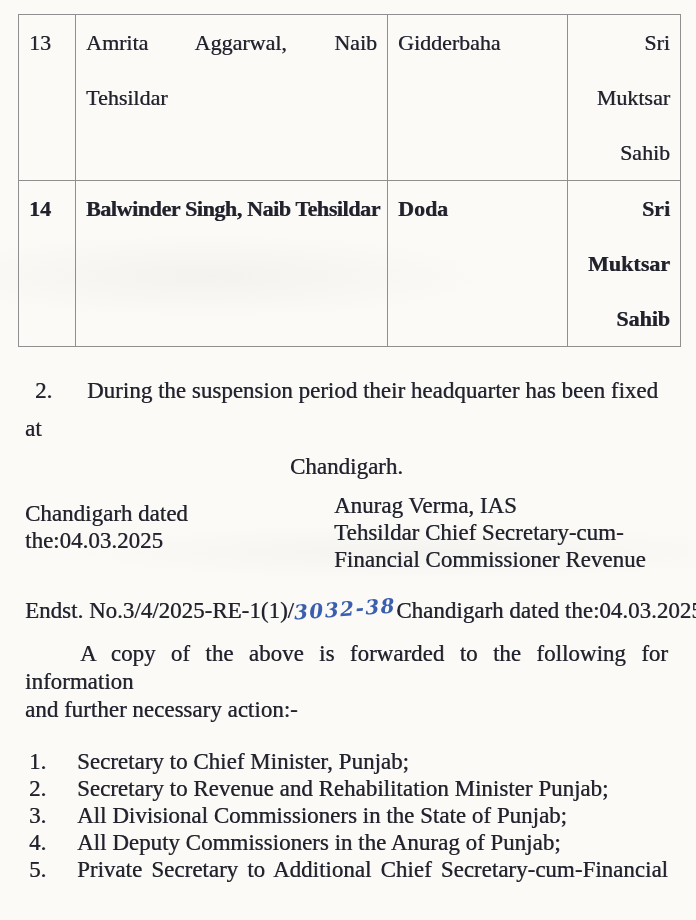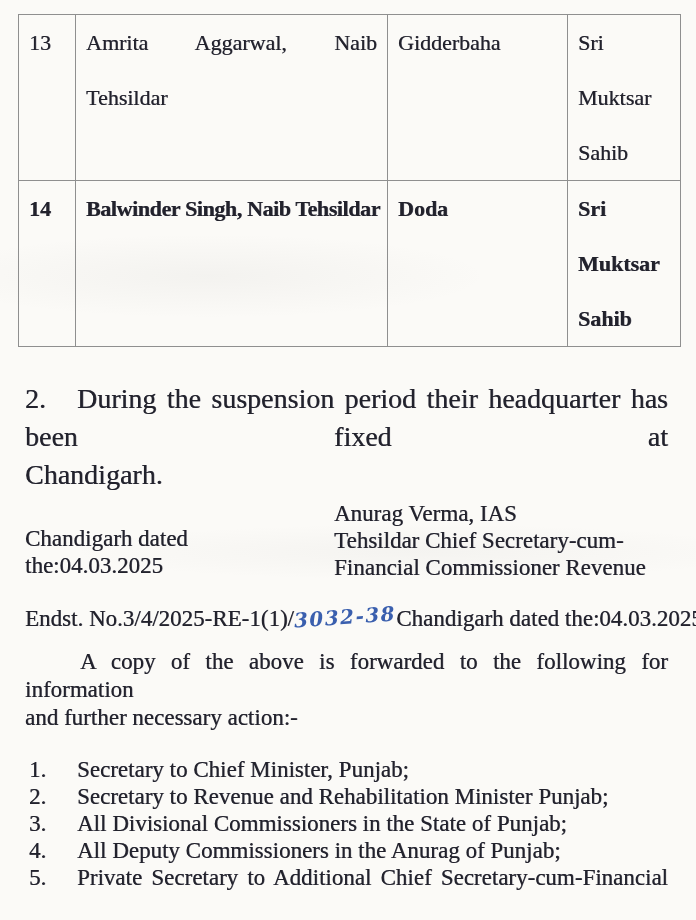--- a/index.html
+++ b/index.html
@@ -32,39 +32,39 @@
     border: 1.5px solid #8f8f8f;
     vertical-align: top;
     padding: 0 10px;
     line-height: 55px;
   }
   tr.row-a { height: 121px; }
   tr.row-b { height: 118px; font-weight: bold; }
   td.c-sno      { width: 57px;  padding-left: 12px; }
   td.c-name     { width: 312px; }
   td.c-station  { width: 180px; }
-  td.c-district { width: 113px; }
+  td.c-district { width: 113px; text-align: right; }
   .tline { line-height: 55px; }
   .tline.nowrap { white-space: nowrap; letter-spacing: -0.4px; }
   .just { text-align: justify; text-align-last: justify; }
 
   
-  .para2 { margin-top: 33px; font-size: 28px; }
-  .para2 .pline { line-height: 38px; }
+  .para2 { margin-top: 25px; font-size: 23px; }
+  .para2 .pline { line-height: 38px; text-align: center; }
   .pnum { display: inline-block; width: 52px; }
 
   
   .sigblock {
     margin-top: 6px;
     display: flex;
     justify-content: space-between;
     font-size: 23px;
     line-height: 27px;
   }
-  .sig-left  { margin-top: 25px; }
+  .sig-left  { margin-top: 8px; }
   .sig-right { width: 334px; }
 
   
   .endst {
     margin-top: 24px;
     display: flex;
     justify-content: space-between;
     font-size: 23px;
     line-height: 27px;
     white-space: nowrap;

